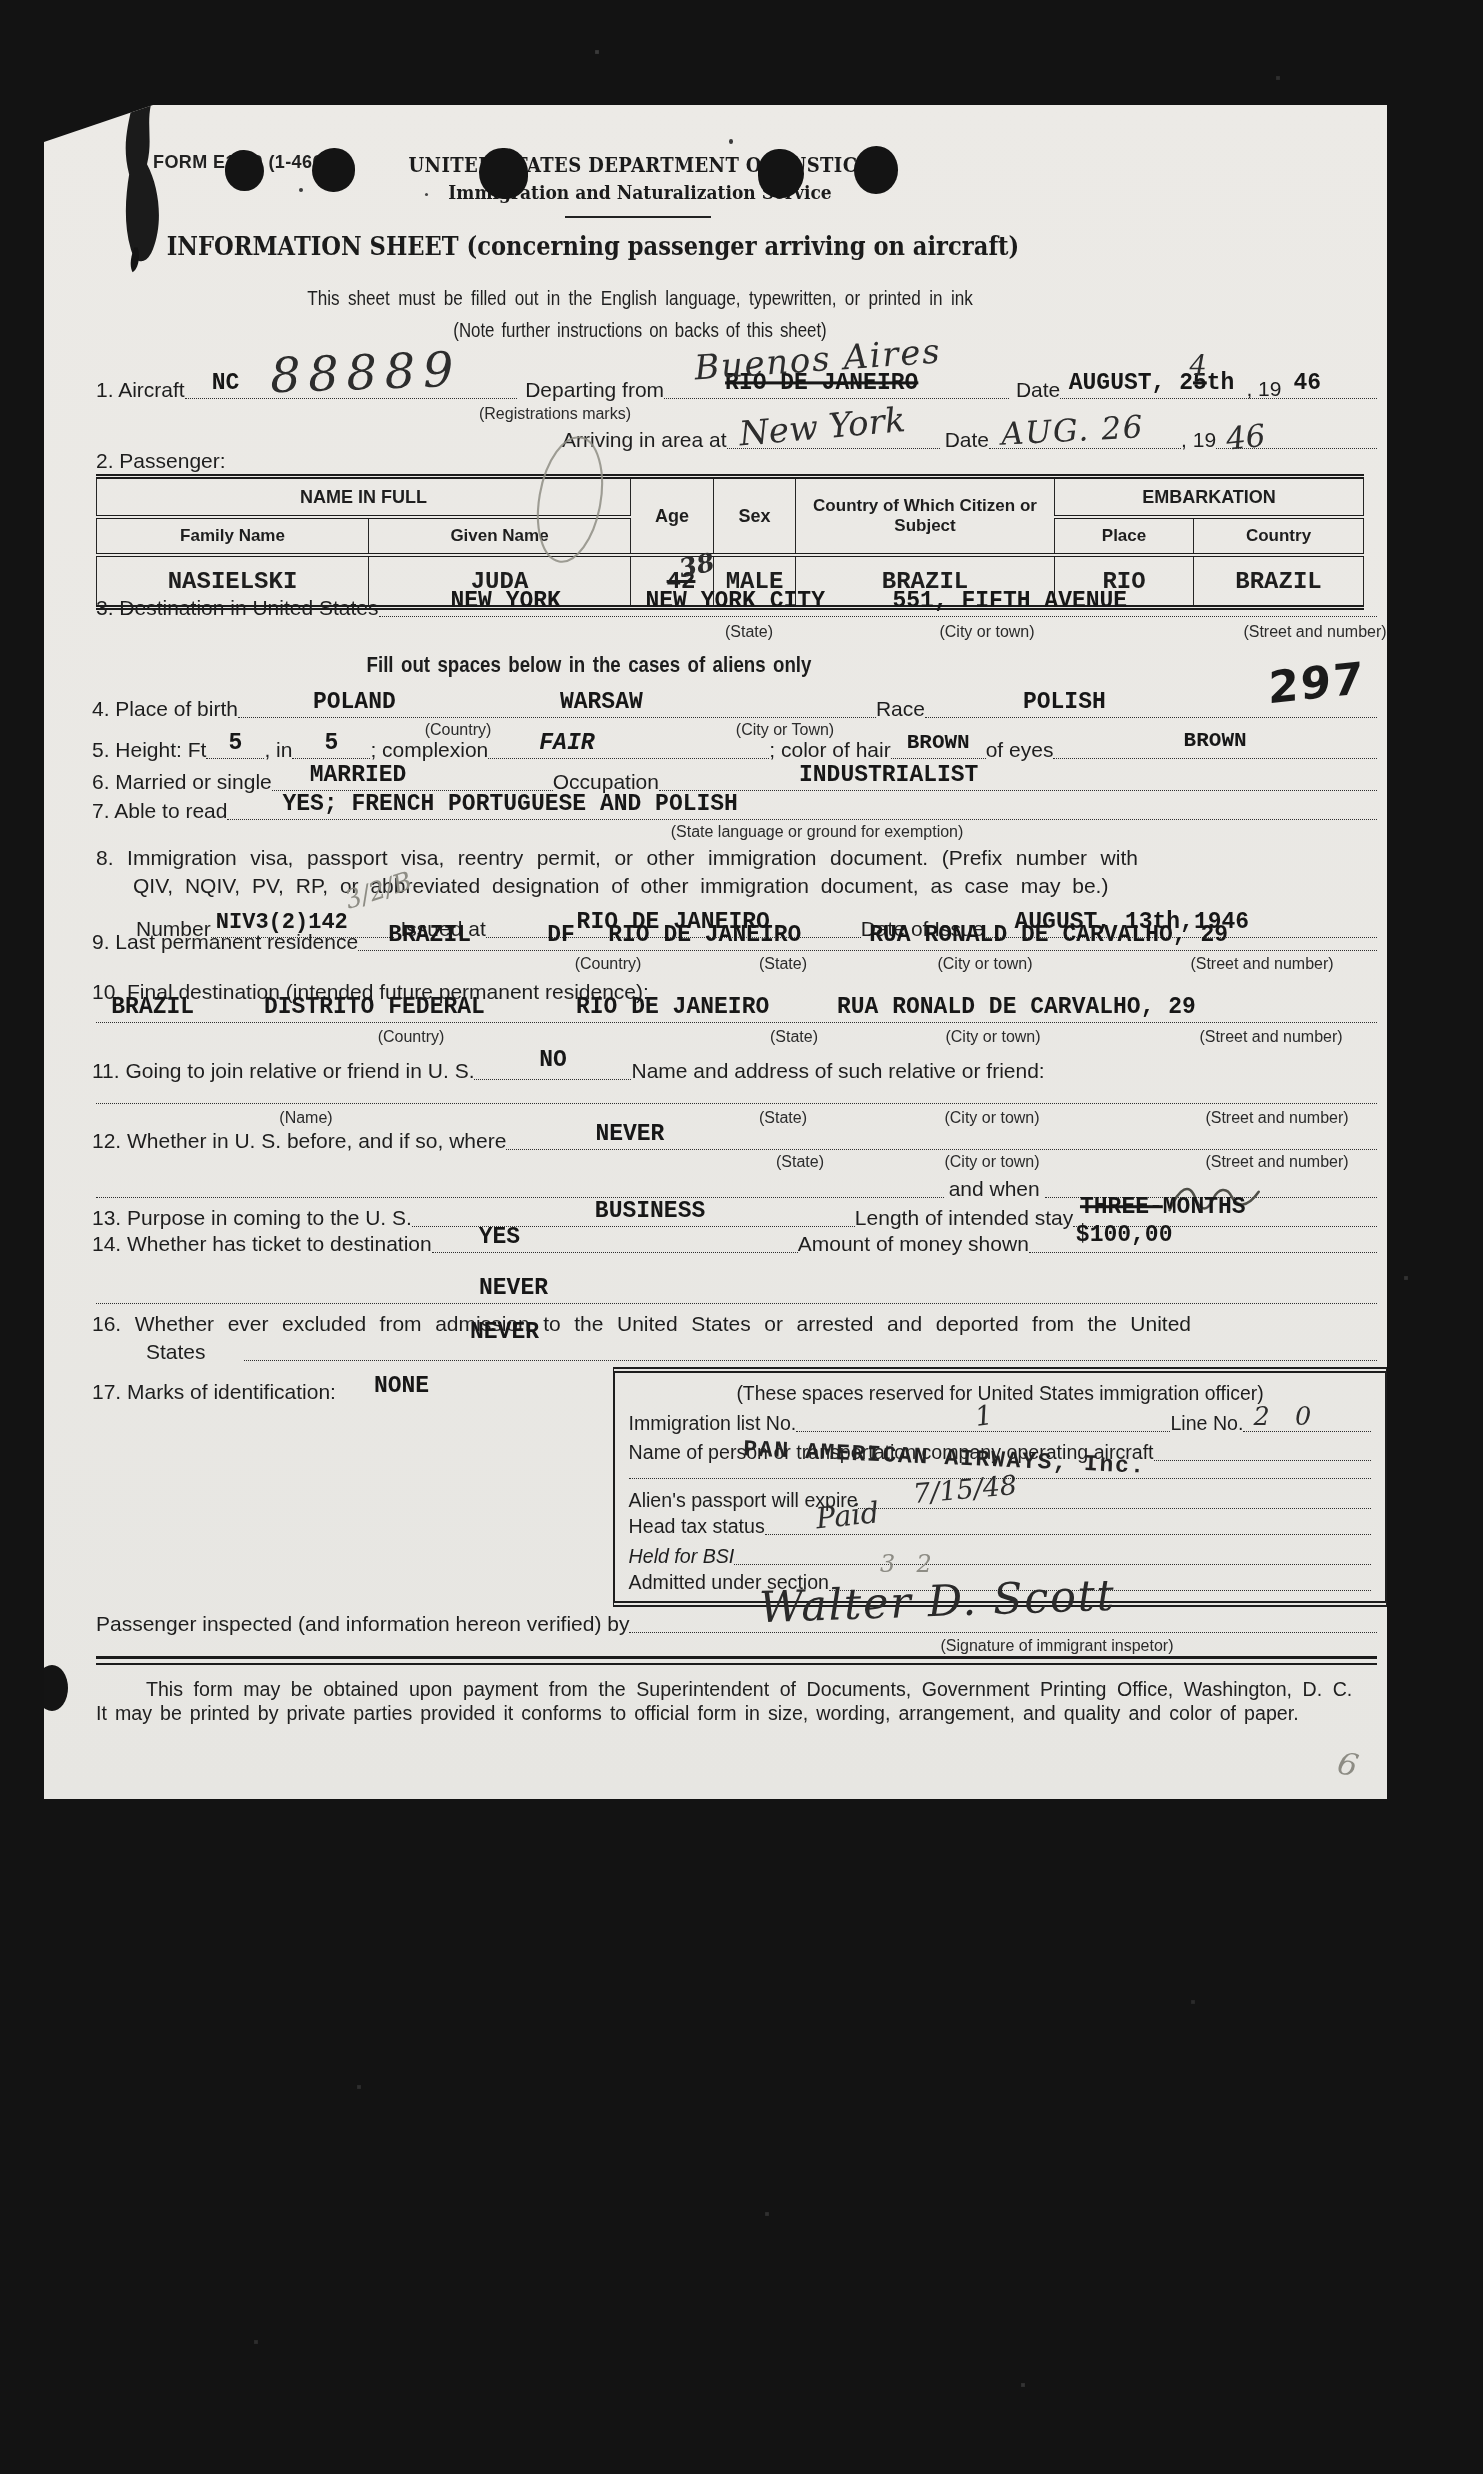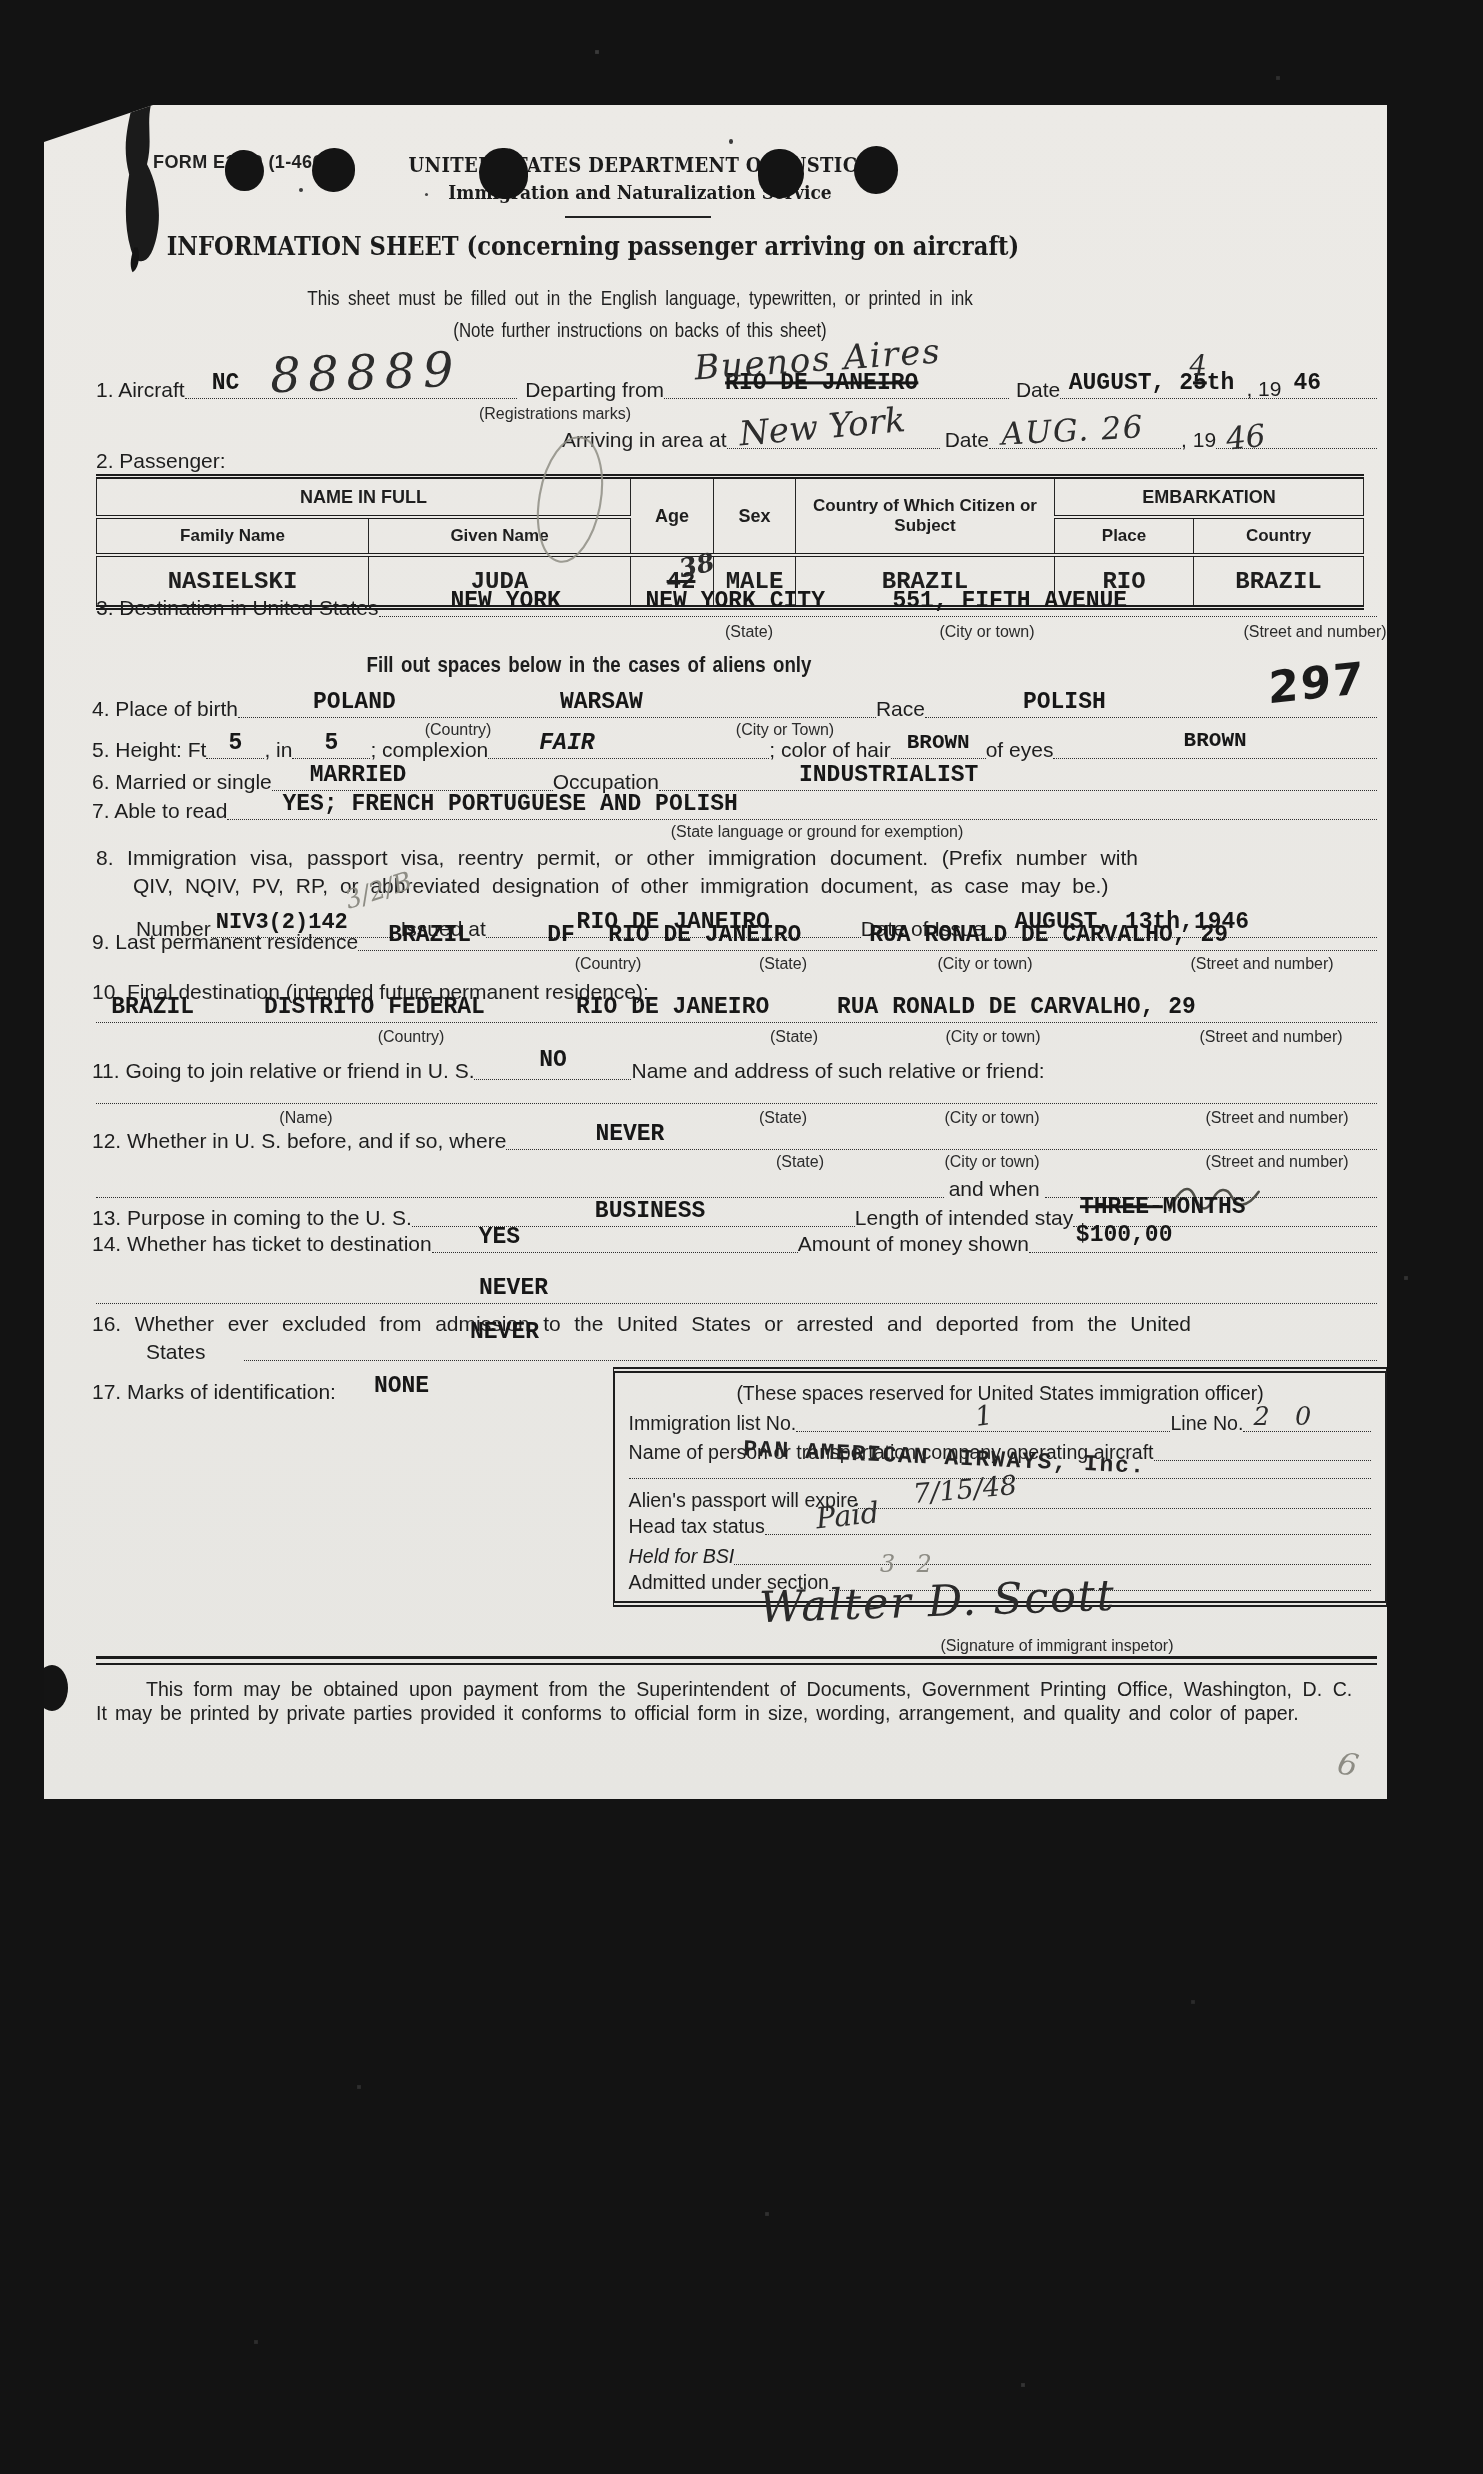--- a/index.html
+++ b/index.html
@@ -381,20 +381,24 @@
         <span class="fld grow"></span>
       </div>
       <div class="boxrow" style="top:196px;height:22px;">
         <span class="boxlbl">Admitted under section</span>
         <span class="fld grow">
           <span class="ink pencil" style="margin-left:51px;font-size:24px;letter-spacing:6.8px;transform:translateY(-12px);">3 2</span>
           </span>
       </div>
     </div>
 
+    <div class="row" style="left:52px;right:10.2px;top:1491px;height:37px;">
+      <span class="lbl">Passenger inspected (and information hereon verified) by</span>
+      <span class="fld grow"></span>
+    </div>
     <div class="abs ink" style="left:715px;top:1471px;font-size:43px;letter-spacing:1.7px;transform:rotate(-2deg);color:#2a2a2a;">Walter D. Scott</div>
     <div class="sub" style="left:1013px;top:1532px;">(Signature of immigrant inspetor)</div>
 
     <div class="abs" style="left:52px;right:10.2px;top:1551px;height:4.3px;border-top:3.4px solid #1c1c1c;border-bottom:2.6px solid #1c1c1c;"></div>
     <div class="abs" style="left:102px;top:1573px;font-size:19.6px;color:#202020;word-spacing:5.1px;white-space:nowrap;">This form may be obtained upon payment from the Superintendent of Documents, Government Printing Office, Washington, D. C.</div>
     <div class="abs" style="left:52px;top:1597px;font-size:19.6px;color:#202020;word-spacing:2.6px;white-space:nowrap;">It may be printed by private parties provided it conforms to official form in size, wording, arrangement, and quality and color of paper.</div>
 
     <div class="abs ink pencil" style="left:1294px;top:1641px;font-size:31px;transform:rotate(14deg);">6</div>
 
     <div class="abs" style="left:-8.5px;top:1560px;width:32px;height:46px;background:#141414;border-radius:50%;"></div>

